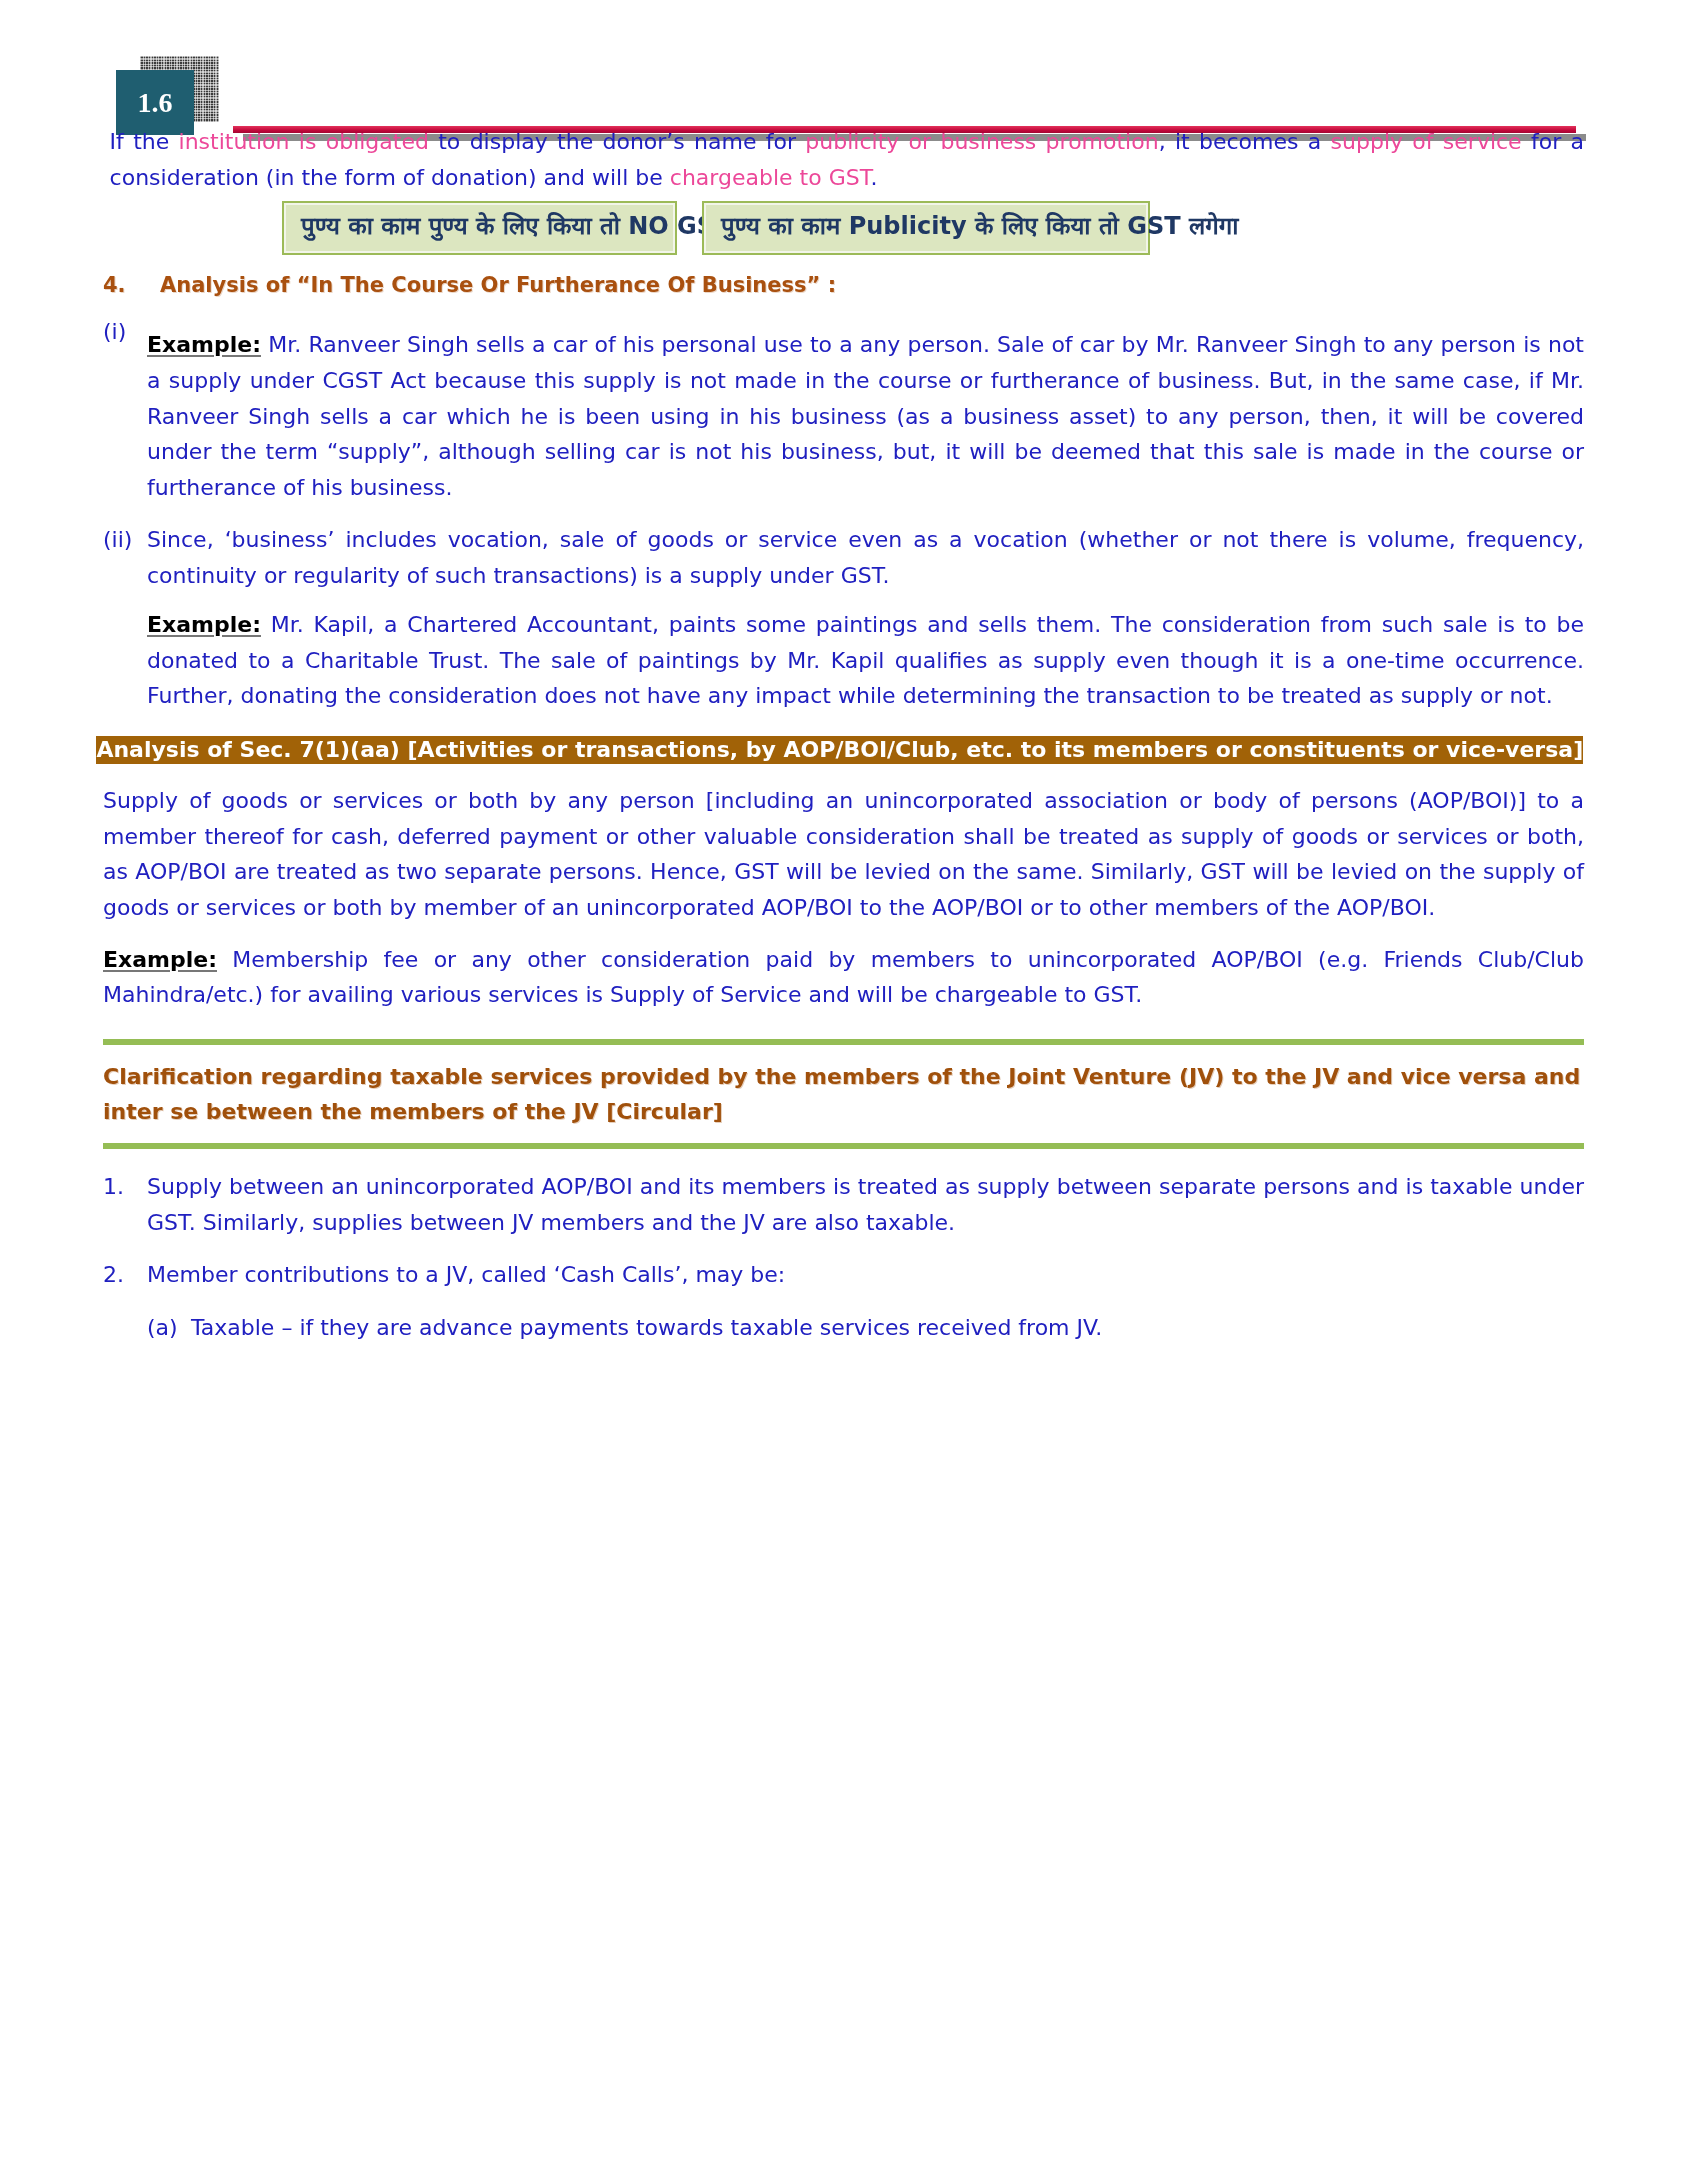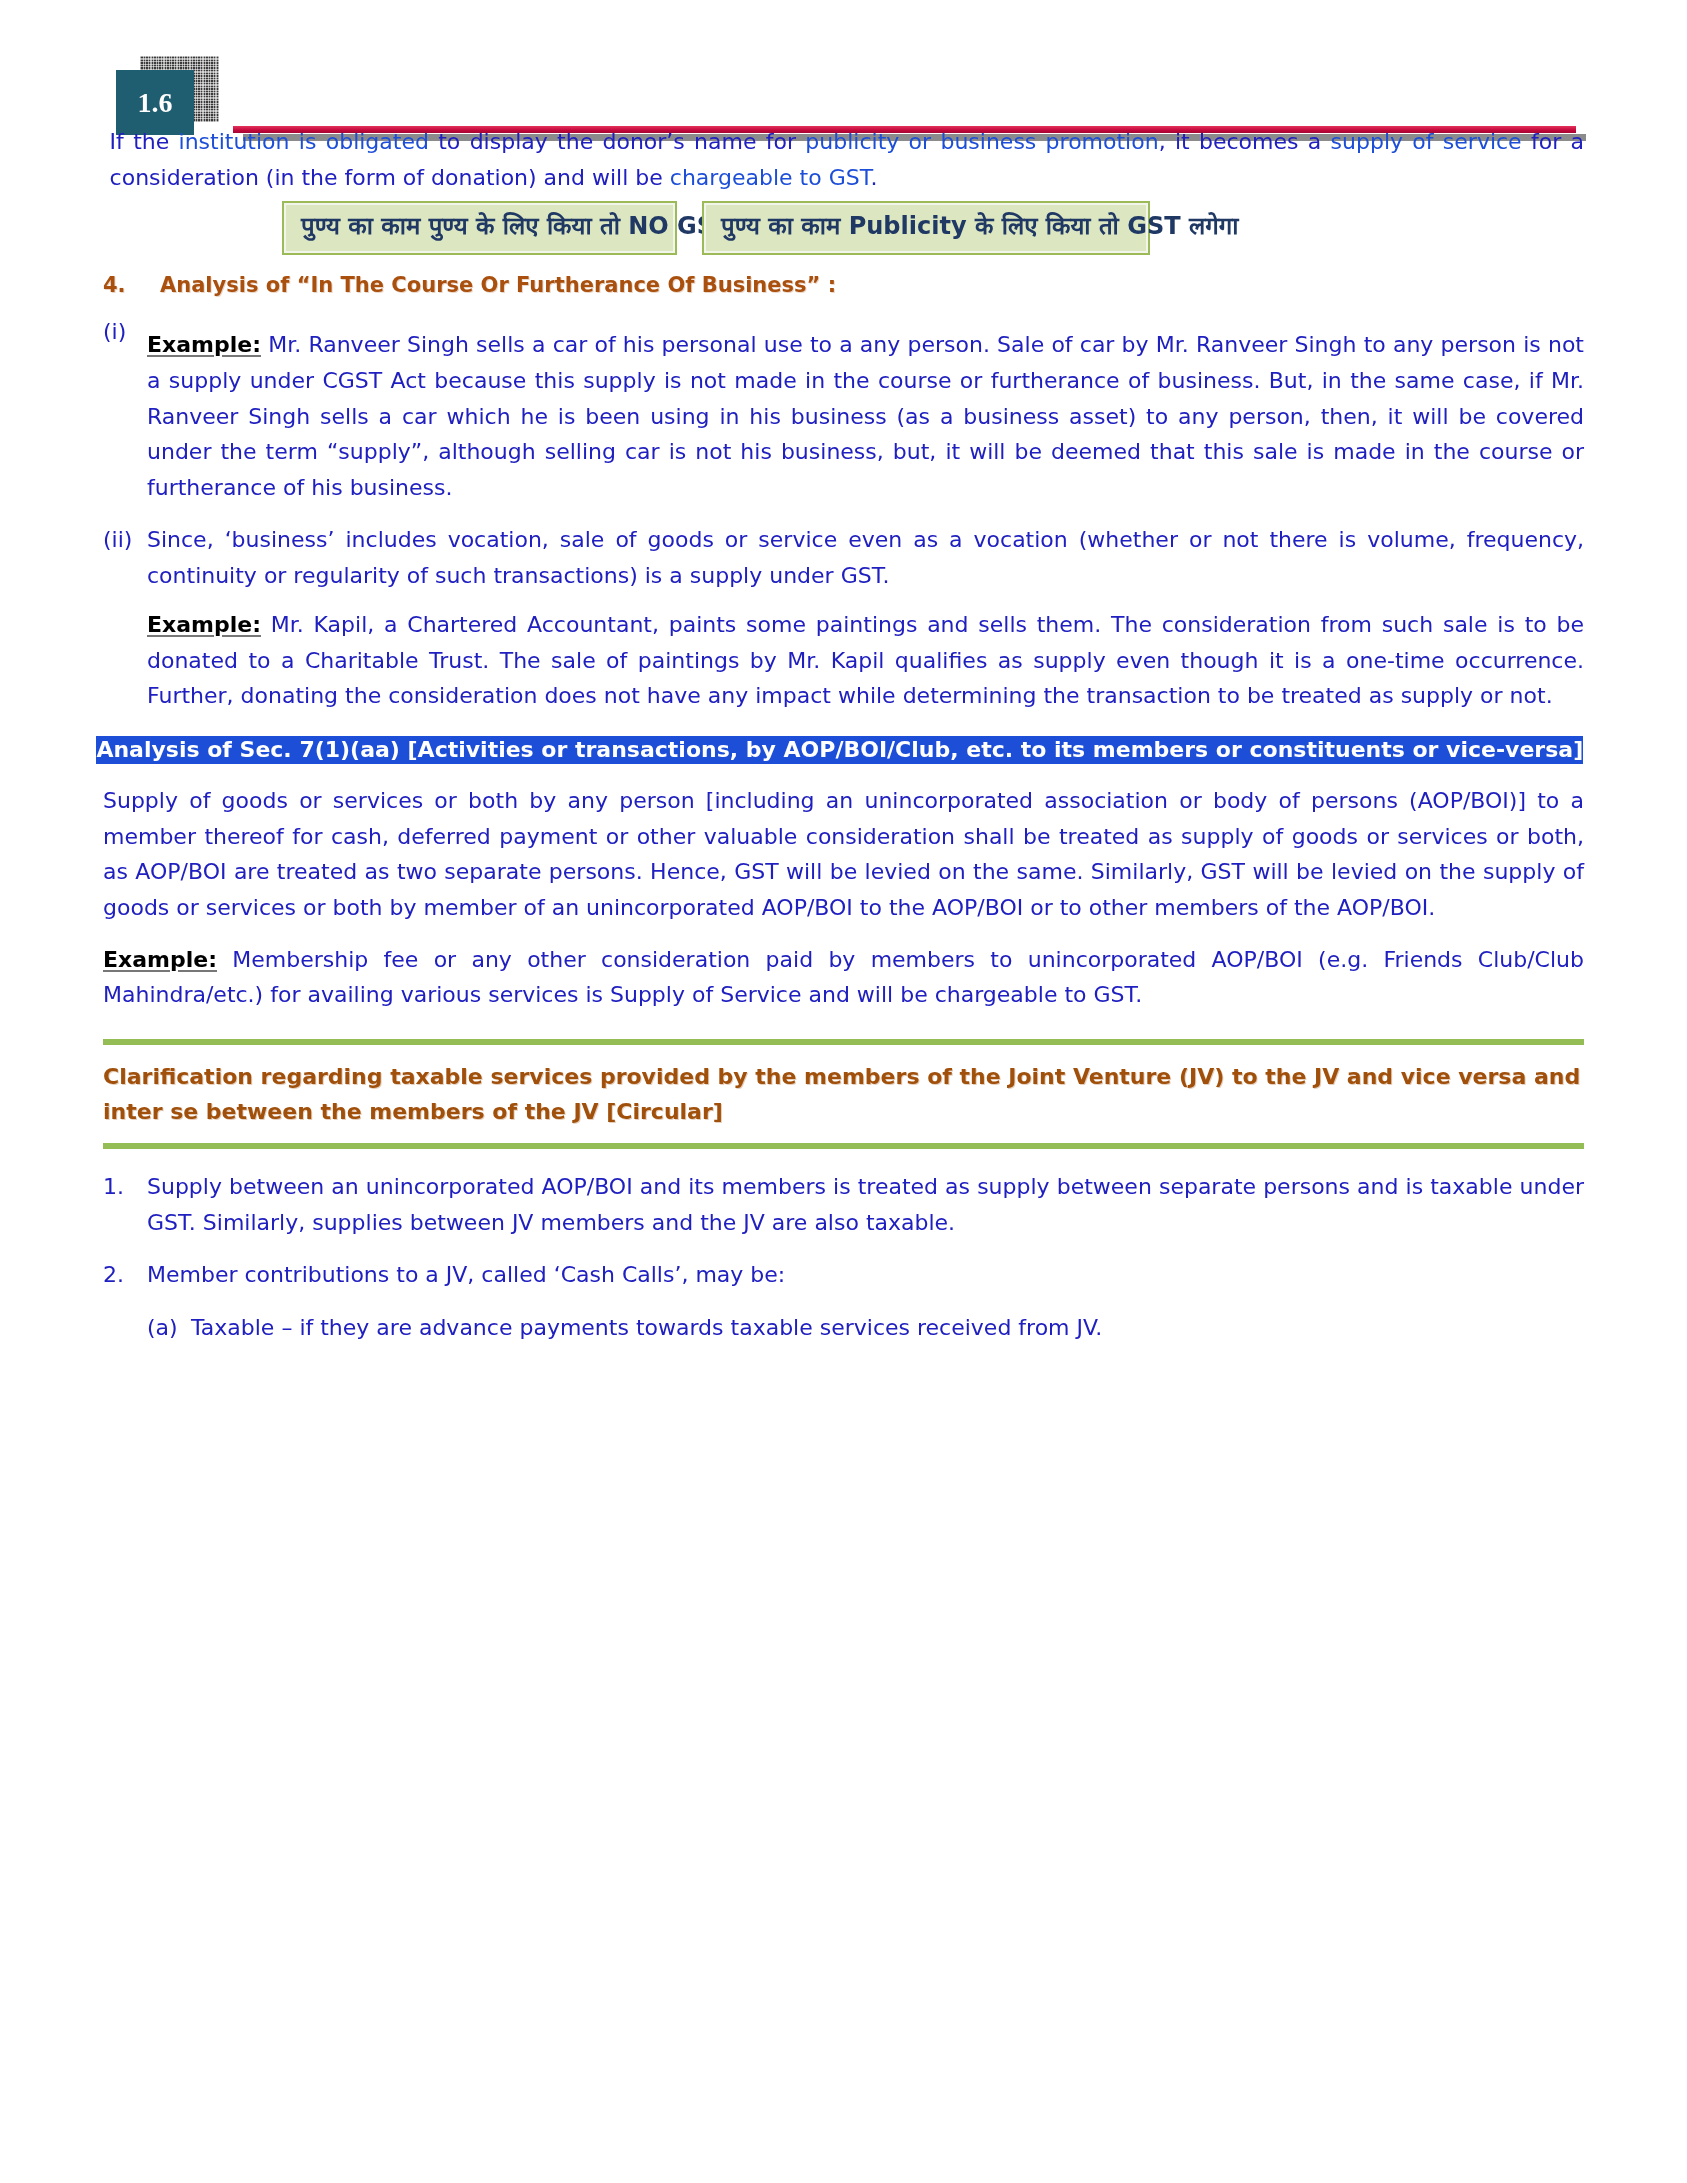--- a/index.html
+++ b/index.html
@@ -99,21 +99,21 @@
   }
 
   p, .para {
     margin: 0;
     color: #2020c0;
     font-family: "DejaVu Sans", sans-serif;
     font-size: 22px;
     line-height: 1.62;
     text-align: justify;
   }
-  .red { color: #1d4ed8; }
+  .red { color: #ec4899; }
   .blue { color: #2020c0; }
   .exlabel {
     color: #000000;
     font-weight: 700;
     text-decoration: underline;
     text-decoration-color: #777;
     text-underline-offset: 2.6px;
   }
 
   .intro {
@@ -181,21 +181,21 @@
   .green-banner {
     margin-top: 20px;
     font-family: "DejaVu Sans", sans-serif;
     font-size: 22px;
     font-weight: 700;
     line-height: 1.52;
     color: #ffffff;
     margin-left: -6.6px;
   }
   .green-banner span.hl {
-    background: #1d4ed8;
+    background: #a16207;
     padding: 1.3px 0;
     box-decoration-break: clone;
     -webkit-box-decoration-break: clone;
   }
 
   .plain-block {
     margin-top: 16px;
     padding-left: 0px;
   }
 

